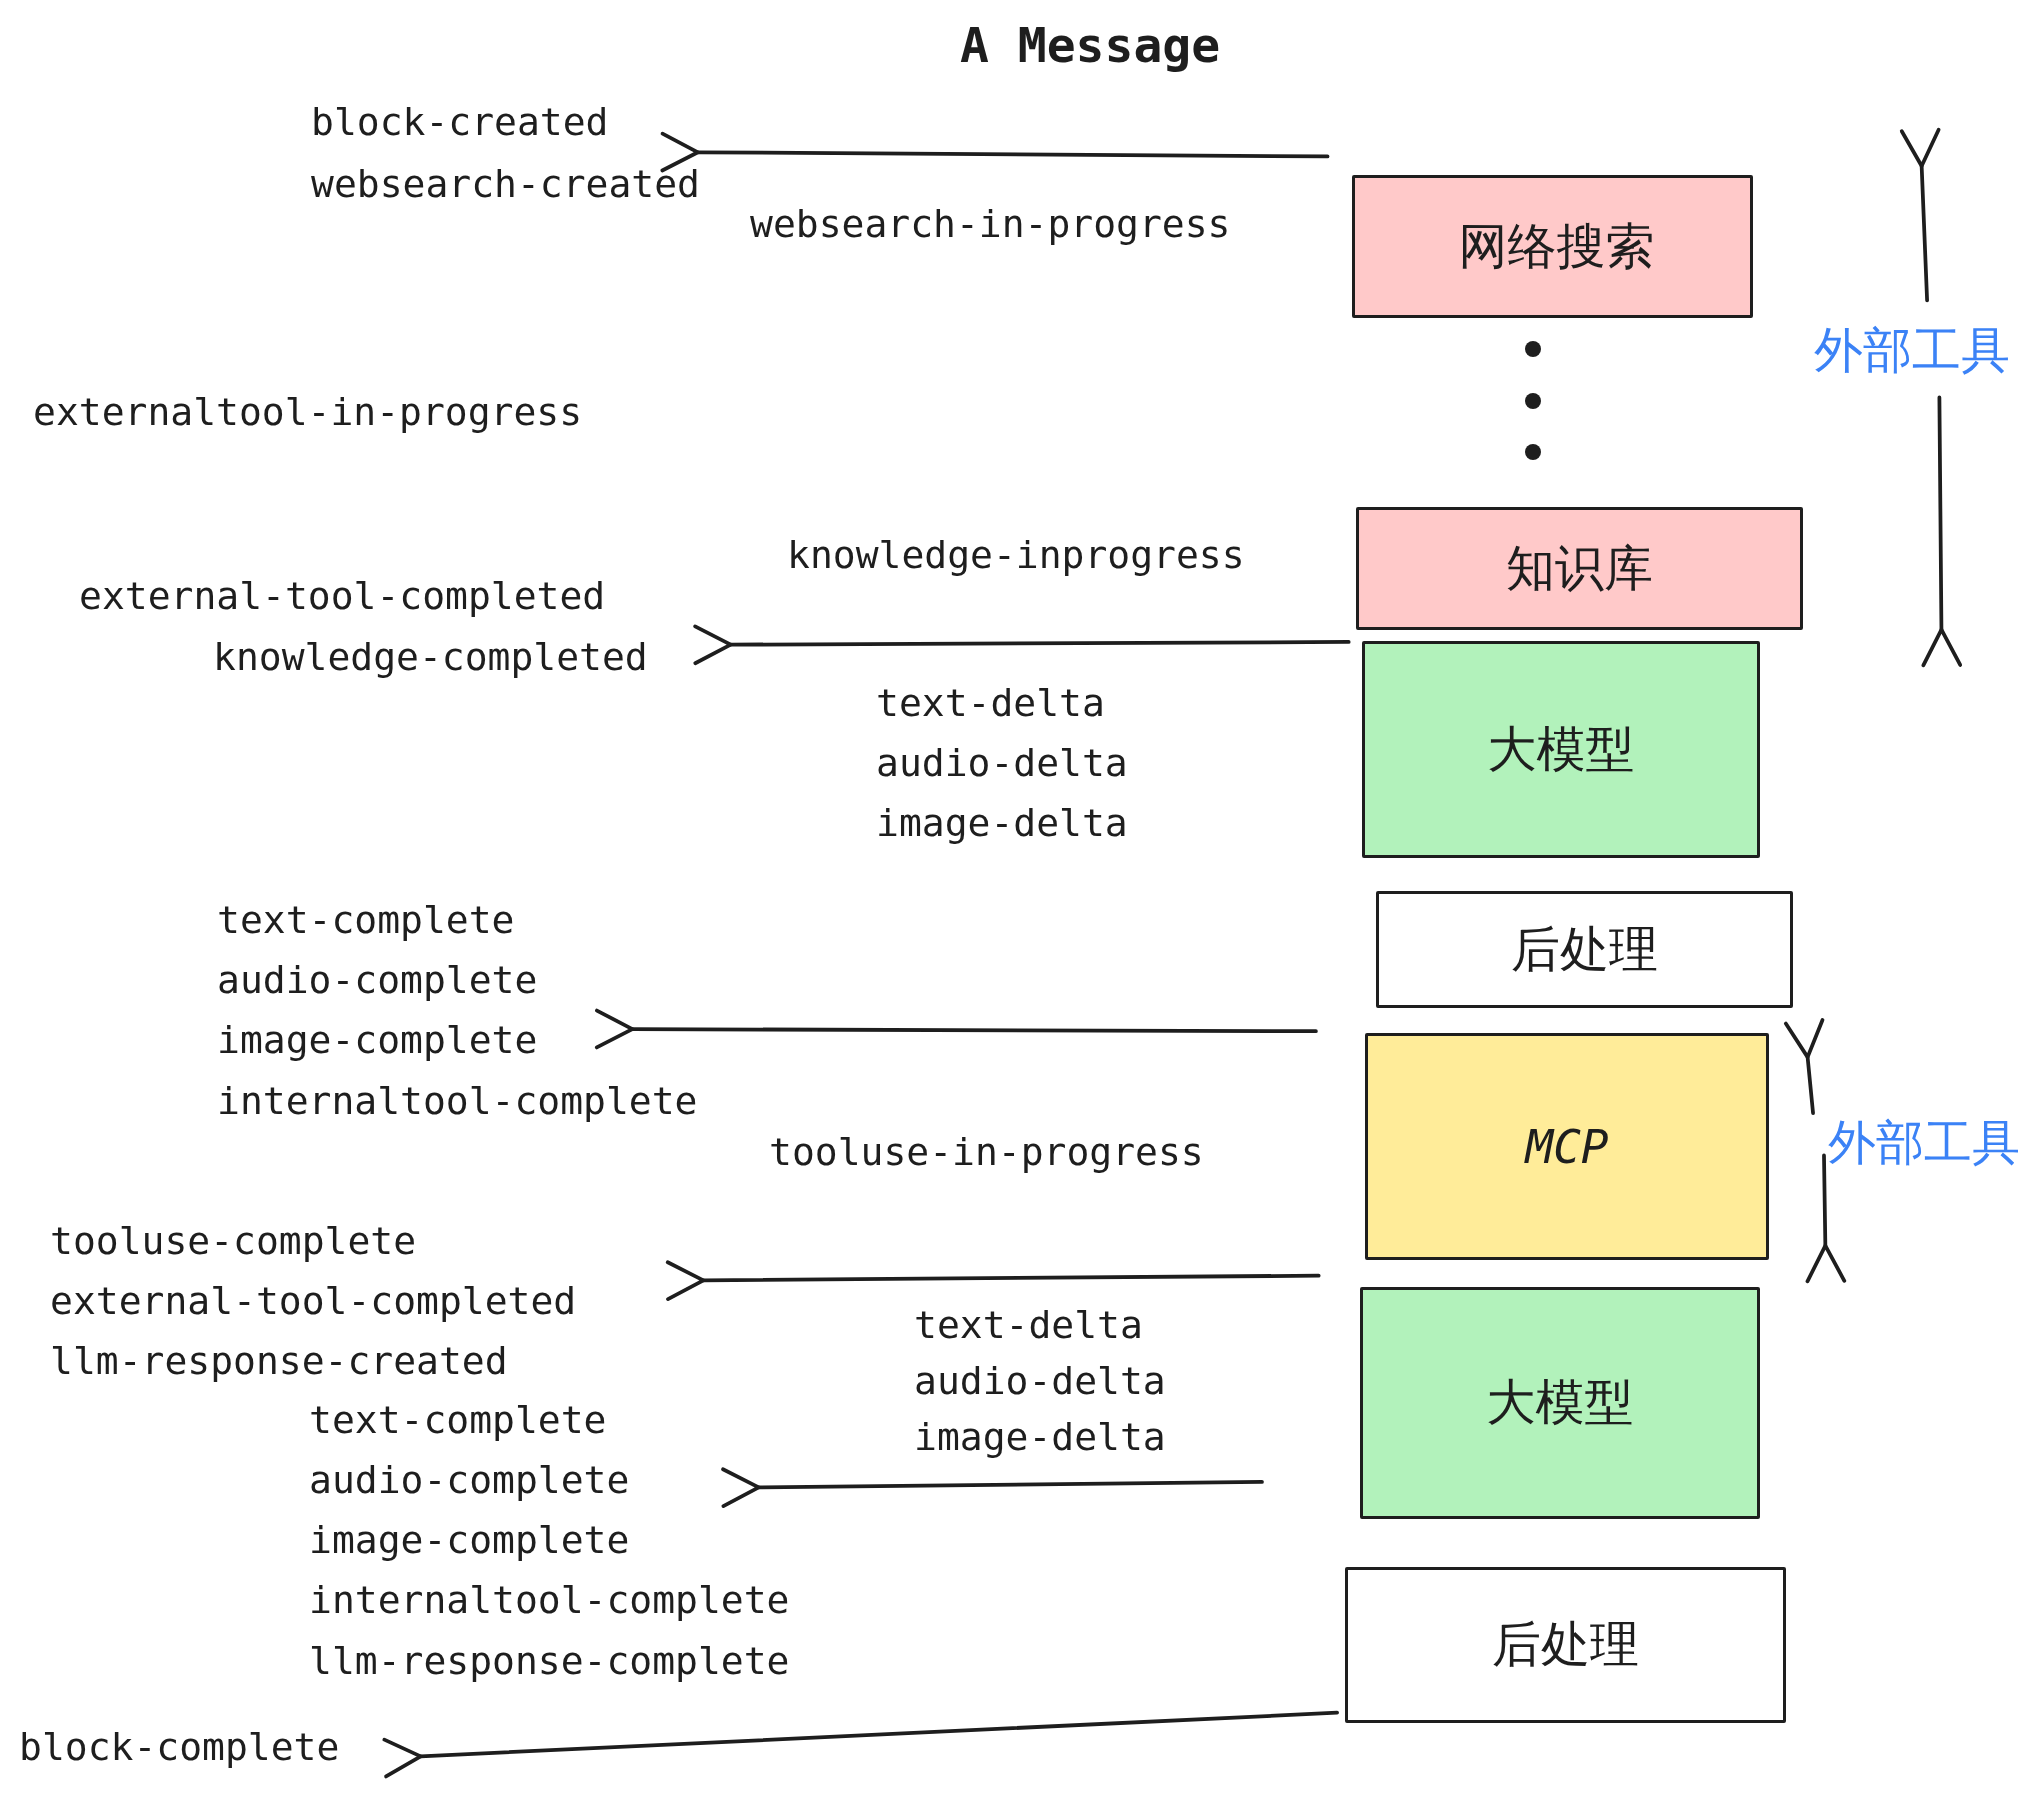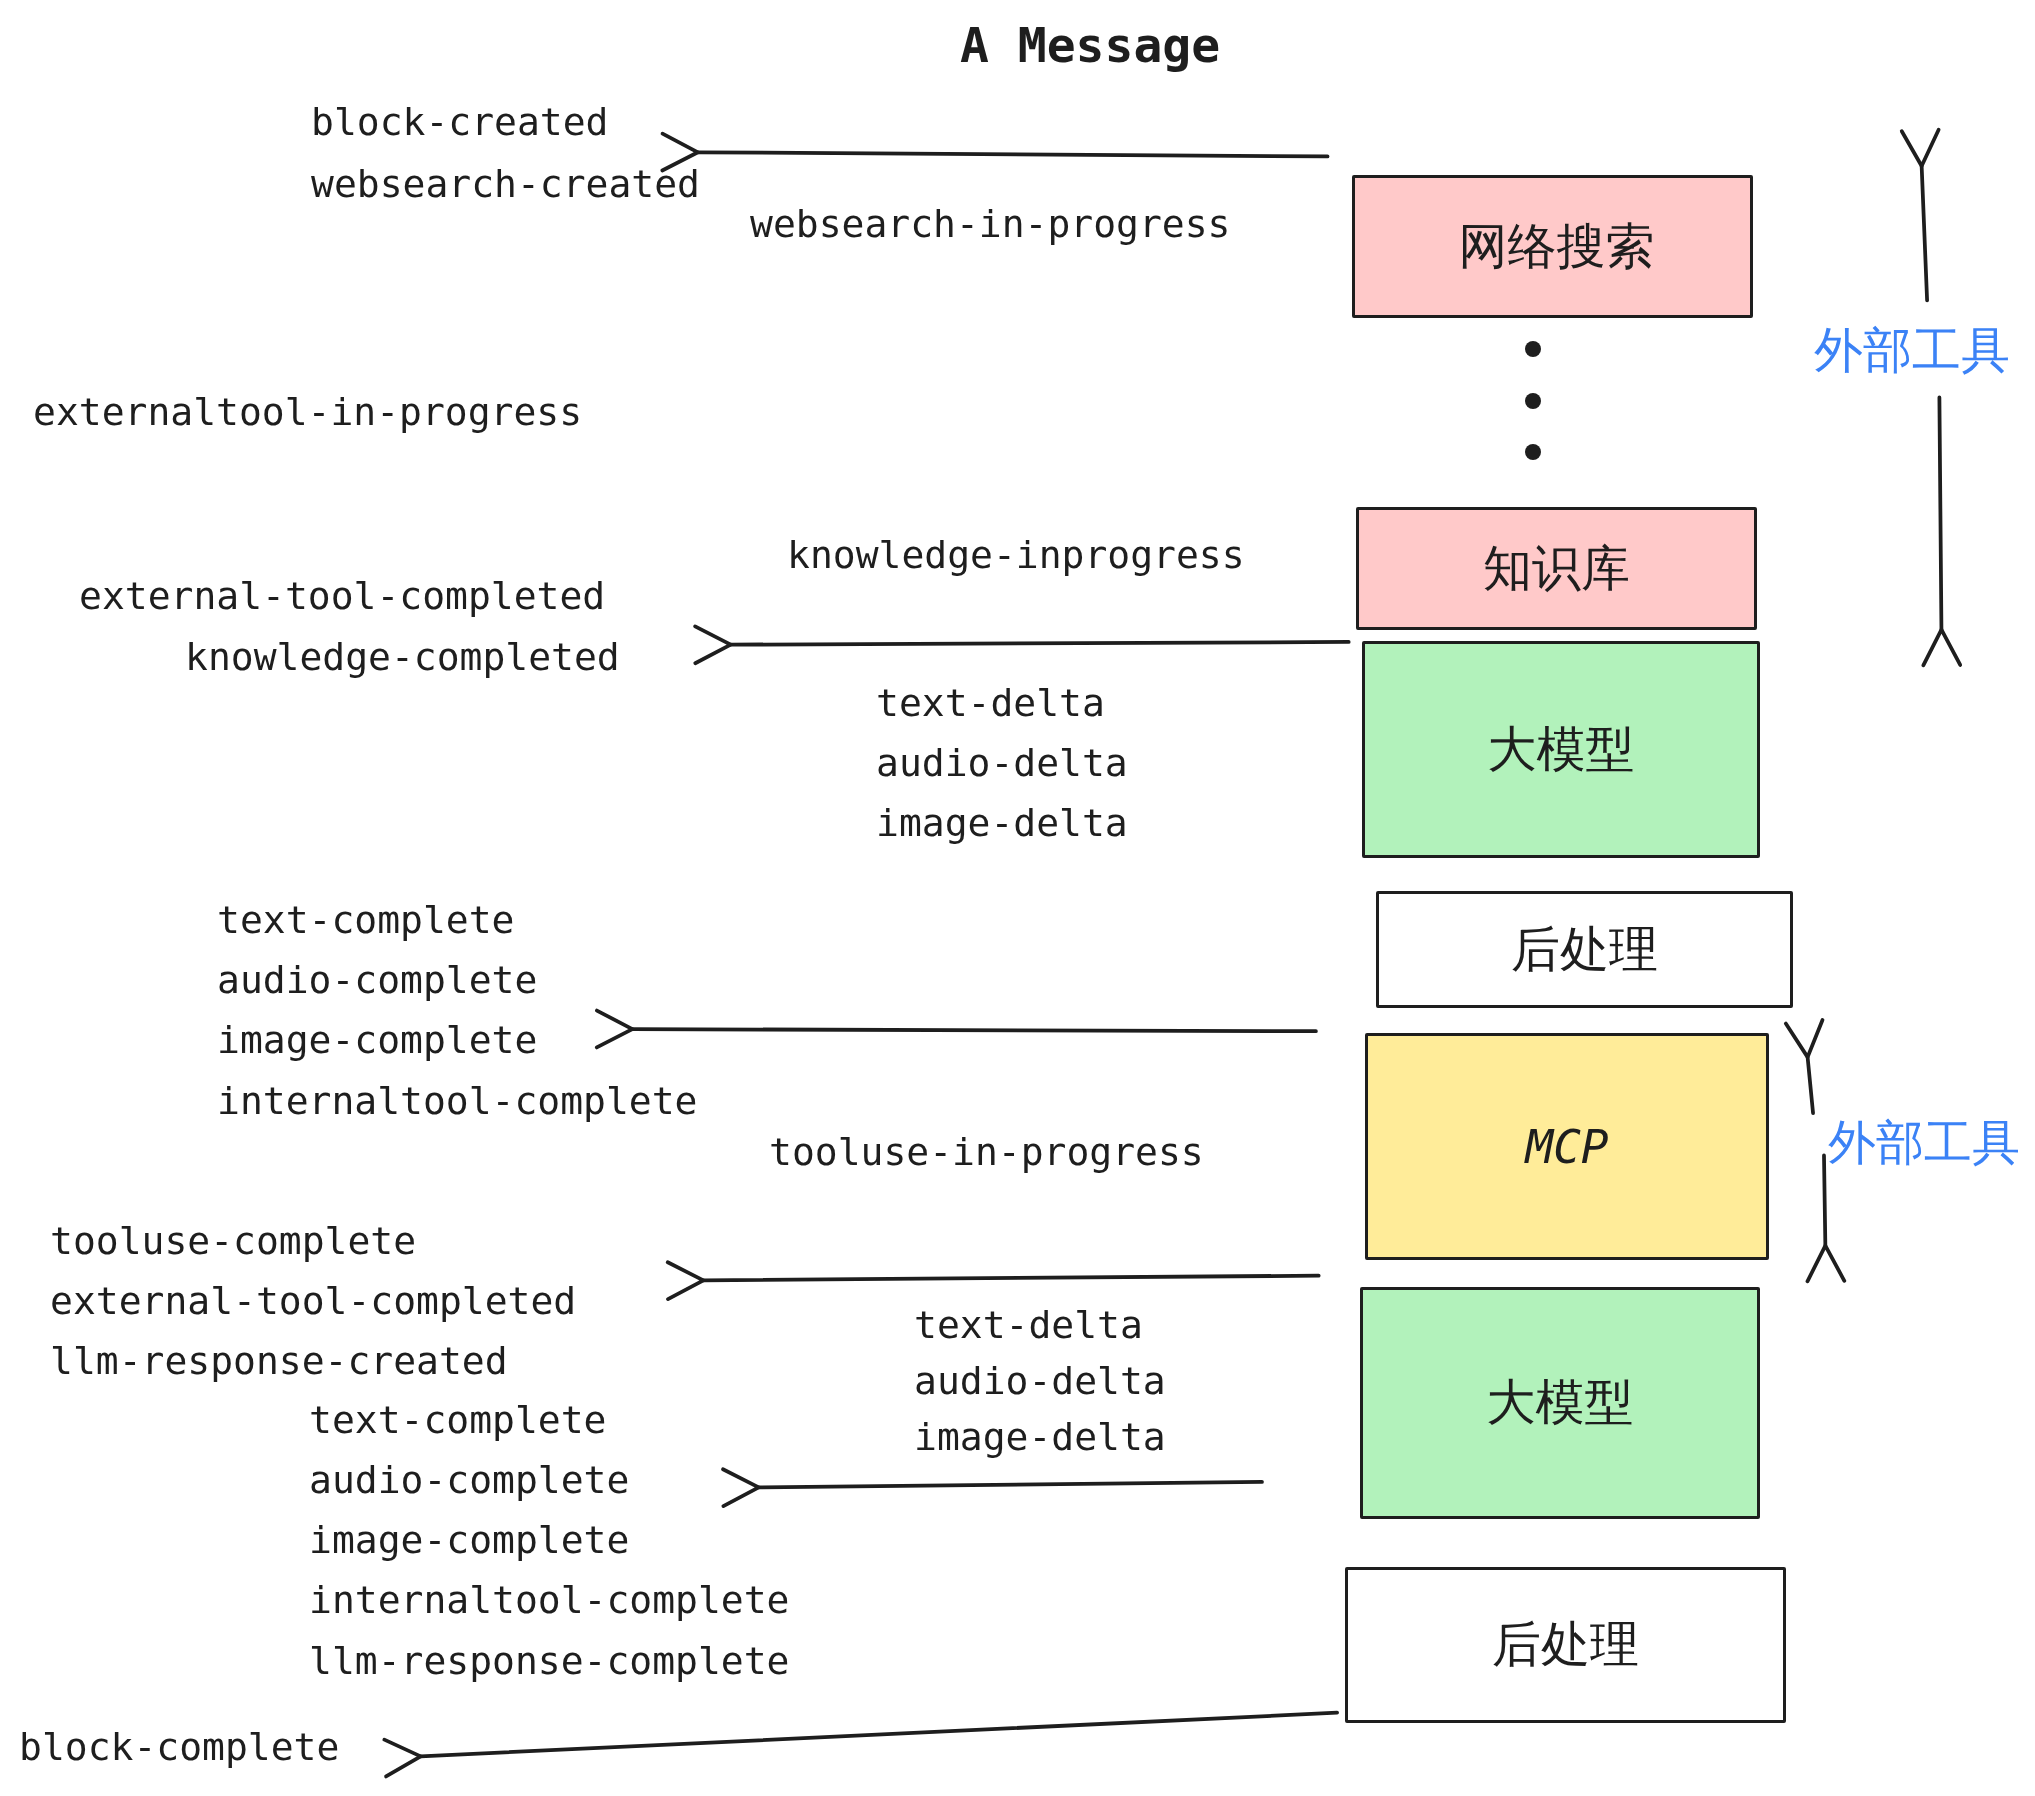--- a/index.html
+++ b/index.html
@@ -22,21 +22,21 @@
 <div id="canvas">
 
   <div class="title">A Message</div>
 
   <div class="ev" style="left:311px;top:102px">block-created</div>
   <div class="ev" style="left:311px;top:164px">websearch-created</div>
   <div class="ev" style="left:750px;top:204px">websearch-in-progress</div>
   <div class="ev" style="left:33px;top:392px">externaltool-in-progress</div>
   <div class="ev" style="left:787px;top:535px">knowledge-inprogress</div>
   <div class="ev" style="left:79px;top:576px">external-tool-completed</div>
-  <div class="ev" style="left:185px;top:637px">knowledge-completed</div>
+  <div class="ev" style="left:213px;top:637px">knowledge-completed</div>
   <div class="ev" style="left:876px;top:683px">text-delta</div>
   <div class="ev" style="left:876px;top:743px">audio-delta</div>
   <div class="ev" style="left:876px;top:803px">image-delta</div>
   <div class="ev" style="left:217px;top:900px">text-complete</div>
   <div class="ev" style="left:217px;top:960px">audio-complete</div>
   <div class="ev" style="left:217px;top:1020px">image-complete</div>
   <div class="ev" style="left:217px;top:1081px">internaltool-complete</div>
   <div class="ev" style="left:769px;top:1132px">tooluse-in-progress</div>
   <div class="ev" style="left:50px;top:1221px">tooluse-complete</div>
   <div class="ev" style="left:50px;top:1281px">external-tool-completed</div>
@@ -45,21 +45,21 @@
   <div class="ev" style="left:309px;top:1460px">audio-complete</div>
   <div class="ev" style="left:914px;top:1305px">text-delta</div>
   <div class="ev" style="left:914px;top:1361px">audio-delta</div>
   <div class="ev" style="left:914px;top:1417px">image-delta</div>
   <div class="ev" style="left:309px;top:1520px">image-complete</div>
   <div class="ev" style="left:309px;top:1580px">internaltool-complete</div>
   <div class="ev" style="left:309px;top:1641px">llm-response-complete</div>
   <div class="ev" style="left:19px;top:1727px">block-complete</div>
 
   <div class="box" style="left: 1352px; top: 175px; width: 401px; height: 143px; background: rgb(255, 201, 201); padding-left: 8px;">网络搜索</div>
-  <div class="box" style="left: 1356px; top: 507px; width: 401px; height: 123px; background: rgb(255, 201, 201);">知识库</div>
+  <div class="box" style="left: 1356px; top: 507px; width: 447px; height: 123px; background: rgb(255, 201, 201);">知识库</div>
   <div class="box" style="left: 1362px; top: 641px; width: 398px; height: 217px; background: rgb(178, 242, 187);">大模型</div>
   <div class="box" style="left: 1376px; top: 891px; width: 417px; height: 117px; background: rgb(255, 255, 255);">后处理</div>
   <div class="box mono" style="left: 1365px; top: 1033px; width: 404px; height: 227px; background: rgb(255, 236, 153); font-style: italic;">MCP</div>
   <div class="box" style="left: 1360px; top: 1287px; width: 400px; height: 232px; background: rgb(178, 242, 187);">大模型</div>
   <div class="box" style="left: 1345px; top: 1567px; width: 441px; height: 156px; background: rgb(255, 255, 255);">后处理</div>
 
   <div class="dot" style="left:1525px;top:341px"></div>
   <div class="dot" style="left:1525px;top:393px"></div>
   <div class="dot" style="left:1525px;top:444px"></div>
 

